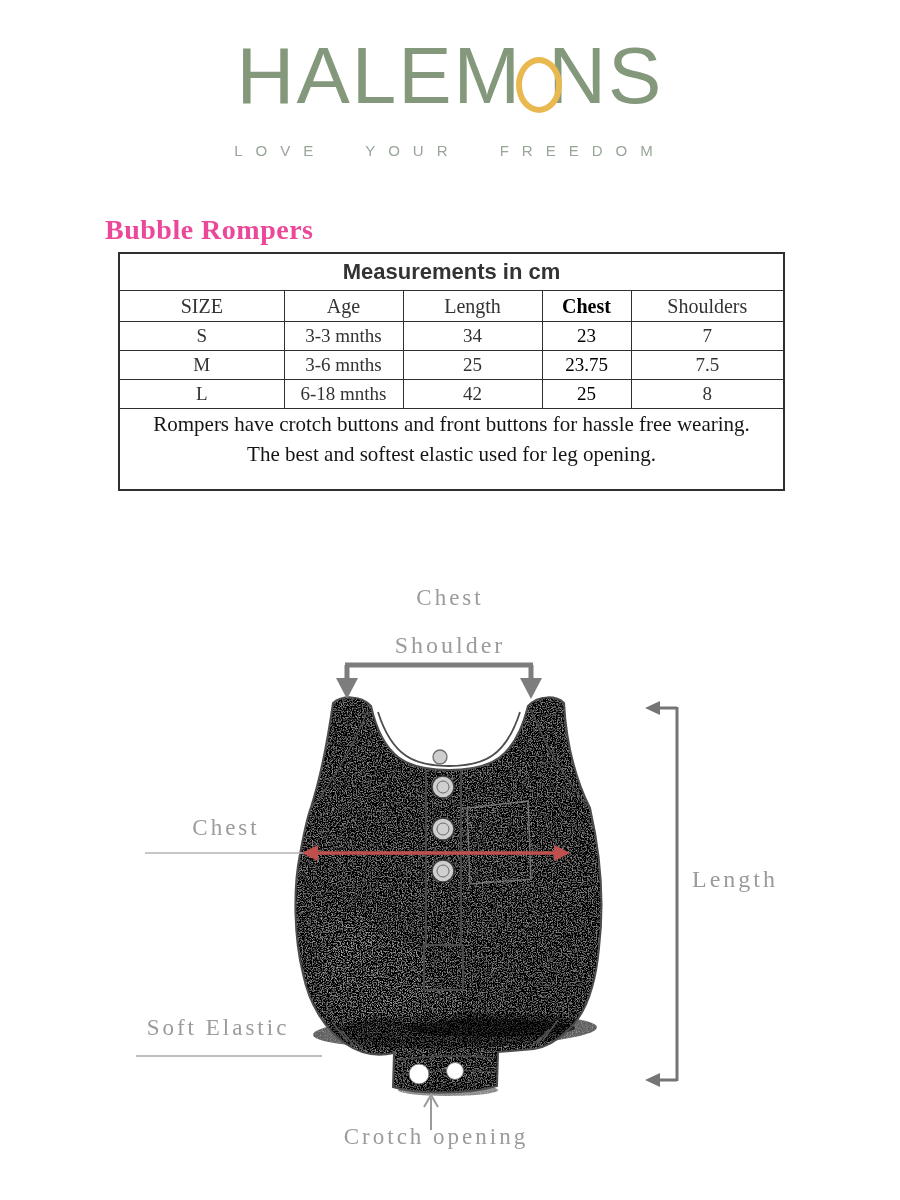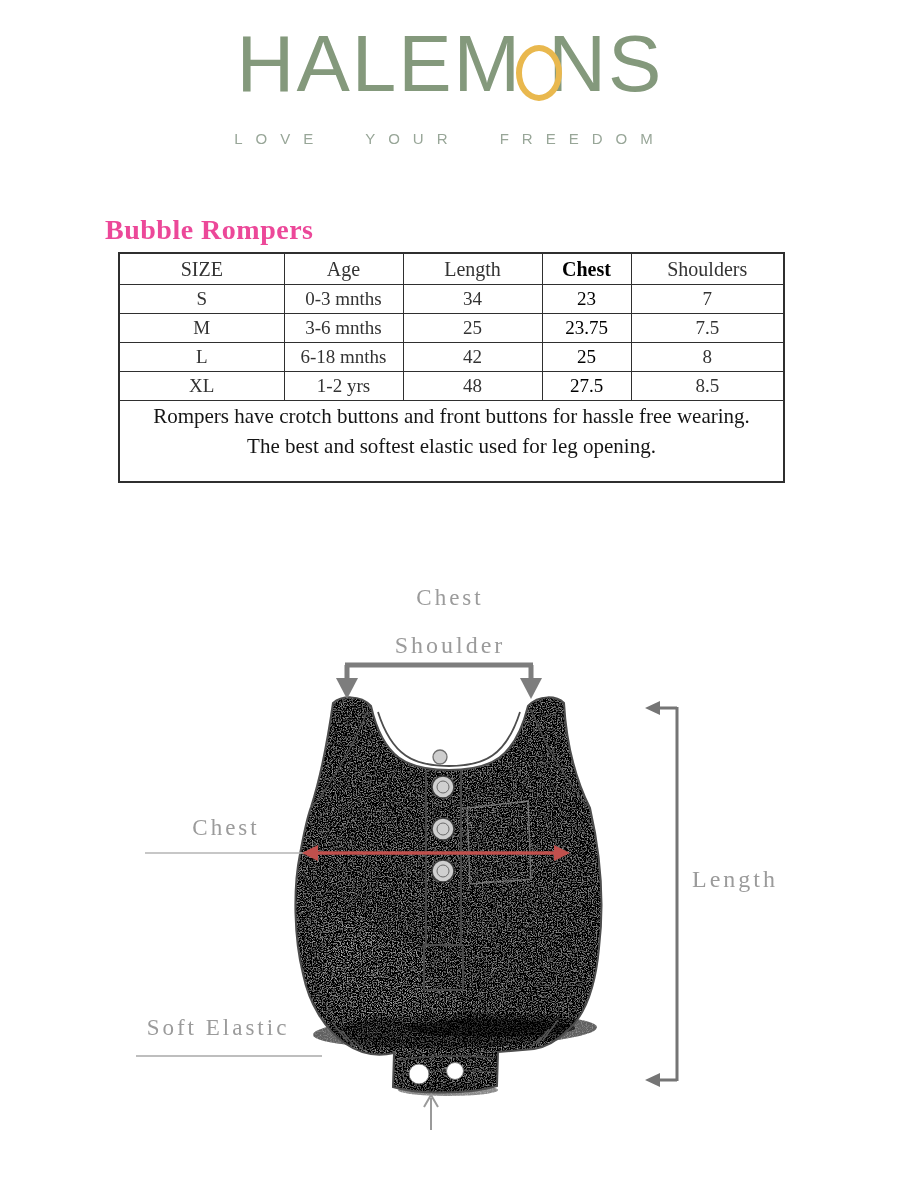--- a/index.html
+++ b/index.html
@@ -1,20 +1,20 @@
 <!DOCTYPE html>
 <html><head>
 <meta charset="utf-8">
 <style>
   html,body{margin:0;padding:0;background:#ffffff;}
   .page{position:relative;width:900px;height:1200px;background:#fff;overflow:hidden;
         font-family:"Liberation Serif",serif;}
 
   
-  .logo-wrap{position:absolute;left:0;top:24px;width:900px;text-align:center;}
+  .logo-wrap{position:absolute;left:0;top:36px;width:900px;text-align:center;}
   .logo{font-family:"Liberation Sans",sans-serif;font-size:80px;font-weight:400;
         letter-spacing:2px;line-height:1;white-space:nowrap;}
   .logo .seg{color:#84997c;}
   .logo-o{display:inline-block;width:34px;height:44px;border:6px solid #e9b84e;
           border-radius:50%;margin:0 -14px 0 -6px;transform:translateY(10px);}
   .tagline{margin-top:26px;font-family:"Liberation Sans",sans-serif;font-size:15px;
            color:#98a698;letter-spacing:13px;word-spacing:22px;white-space:nowrap;}
 
   
   .heading{position:absolute;left:105px;top:214px;font-size:28px;font-weight:bold;
@@ -63,54 +63,50 @@
 
   <table class="size">
     <colgroup>
       <col class="col-size">
         <col class="col-age">
         <col class="col-len">
       <col class="col-chest">
         <col class="col-sh">
     </colgroup>
     <tbody>
+        <tr>
+          <td colspan="5" class="t-title">Measurements in cm</td>
+        </tr>
     <tr class="t-head">
       <td>SIZE</td>
       <td>Age</td>
       <td>Length</td>
       <td class="bold">Chest</td>
       <td>Shoulders</td>
     </tr>
     <tr class="t-row">
       <td>S</td>
-      <td>0-3 mnths</td>
+      <td>3-3 mnths</td>
       <td>34</td>
       <td class="chest">23</td>
       <td>7</td>
     </tr>
     <tr class="t-row">
       <td>M</td>
       <td>3-6 mnths</td>
       <td>25</td>
       <td class="chest">23.75</td>
       <td>7.5</td>
     </tr>
     <tr class="t-row">
       <td>L</td>
       <td>6-18 mnths</td>
       <td>42</td>
       <td class="chest">25</td>
       <td>8</td>
-    </tr>
-    <tr class="t-row">
-      <td>XL</td>
-      <td>1-2 yrs</td>
-      <td>48</td>
-      <td class="chest">27.5</td>
-      <td>8.5</td>
     </tr>
     <tr>
           <td colspan="5" class="t-notes">
       <div class="note">Rompers have crotch buttons and front buttons for hassle free wearing.</div>
       <div class="note">The best and softest elastic used for leg opening.</div>
     </td>
         </tr>
   </tbody>
     </table>
 
@@ -221,14 +217,15 @@
       <line x1="431" y1="1130" x2="431" y2="1098"></line>
       <path d="M424,1107 L431,1095 L438,1107"></path>
     </g>
   </svg>
 
   <div class="dlabel ctr" id="lbl-chest-top">Chest</div>
   <div class="dlabel ctr" id="lbl-shoulder">Shoulder</div>
   <div class="dlabel ctr" id="lbl-chest-left">Chest</div>
   <div class="dlabel ctr" id="lbl-length">Length</div>
   <div class="dlabel ctr" id="lbl-soft-elastic">Soft Elastic</div>
+  <div class="dlabel ctr" id="lbl-crotch">Crotch opening</div>
 
 </div>
 
 </body></html>

